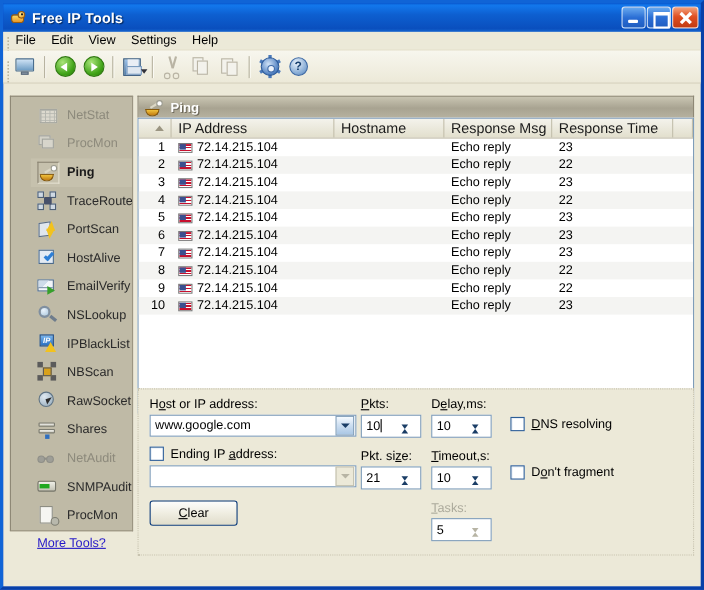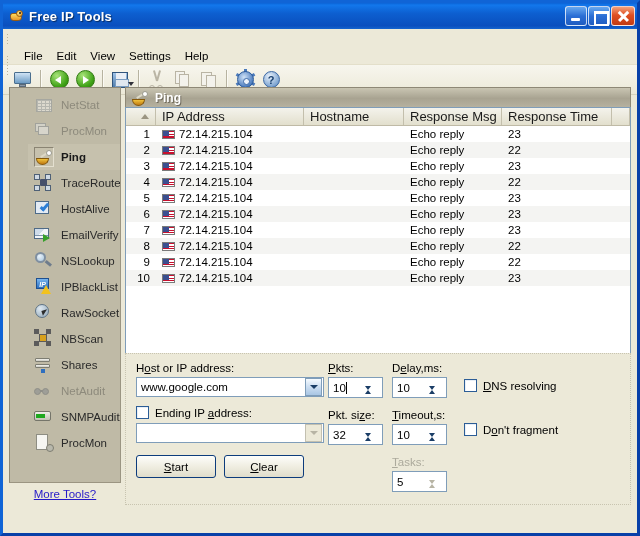--- a/index.html
+++ b/index.html
@@ -33,21 +33,21 @@
     background:#fff; border-radius:1px; }
   #btn-max::after { content:""; position:absolute; left:5px; top:4px; width:11px; height:10px;
     border:2px solid #fff; border-top-width:3px; }
   #btn-close .x1,#btn-close .x2 { position:absolute; left:5px; top:8px; width:13px; height:2.6px;
     background:#fff; }
   #btn-close .x1 { transform:rotate(45deg); } #btn-close .x2 { transform:rotate(-45deg); }
 
   
   #client { position:absolute; left:0; top:26px; right:0; bottom:0; background:#ece9d8; }
 
-  #menubar { height:36px; display:flex; align-items:flex-end; padding-left:14px;
+  #menubar { height:17px; display:flex; align-items:center; padding-left:4px;
     background:#ece9d8; border-bottom:1px solid #e3dfca; }
   #menubar::before { content:""; position:absolute; left:3px; top:4px; width:3px; height:13px;
     background-image:radial-gradient(#b9b49c 38%,transparent 40%); background-size:3px 3px; }
   .menu-item { padding:2px 7px; color:#000; font-size:11.5px; cursor:default; }
 
   #toolbar { height:30px; display:flex; align-items:center; padding-left:8px; gap:2px;
     background:linear-gradient(to bottom,#f7f6ee,#ece9d8); border-bottom:1px solid #d6d2bd; }
   #toolbar::before { content:""; position:absolute; left:3px; top:26px; width:3px; height:20px;
     background-image:radial-gradient(#b9b49c 38%,transparent 40%); background-size:3px 3px; }
   .tb { width:24px; height:24px; position:relative; display:flex; align-items:center; justify-content:center; }
@@ -363,20 +363,28 @@
           <span class="tico g-trace">
               <i class="n n1"></i>
               <i class="n n2"></i>
               <i class="n n3"></i>
               <i class="n n4"></i>
               <i class="c"></i>
             </span>
           <span class="lbl">TraceRoute</span>
         </div>
 
+        <div class="tool">
+          <span class="tico g-port">
+              <i class="pad"></i>
+              <i class="bolt"></i>
+              <i class="bolt2"></i>
+            </span>
+          <span class="lbl">PortScan</span>
+        </div>
 
         <div class="tool">
           <span class="tico g-host">
               <i class="box"></i>
               <i class="chk"></i>
             </span>
           <span class="lbl">HostAlive</span>
         </div>
 
         <div class="tool">
@@ -394,39 +402,39 @@
             </span>
           <span class="lbl">NSLookup</span>
         </div>
 
         <div class="tool">
           <span class="tico g-ipb">
               <i class="sq">IP</i>
               <i class="warn"></i>
             </span>
           <span class="lbl">IPBlackList</span>
-        </div>
-
-        <div class="tool">
-          <span class="tico g-raw">
-              <i class="oval"></i>
-              <i class="cur"></i>
-            </span>
-          <span class="lbl">RawSocket</span>
         </div>
 
         <div class="tool">
           <span class="tico g-nbs">
               <i class="blk b1"></i>
               <i class="blk b2"></i>
               <i class="blk b3"></i>
               <i class="blk b4"></i>
               <i class="mid"></i>
             </span>
           <span class="lbl">NBScan</span>
+        </div>
+
+        <div class="tool">
+          <span class="tico g-raw">
+              <i class="oval"></i>
+              <i class="cur"></i>
+            </span>
+          <span class="lbl">RawSocket</span>
         </div>
 
         <div class="tool">
           <span class="tico g-shr">
               <i class="d1"></i>
               <i class="d2"></i>
               <i class="cn"></i>
             </span>
           <span class="lbl">Shares</span>
         </div>
@@ -633,37 +641,36 @@
               <span class="cbx"></span>
               <span class="fld-label" style="margin:0;"><span>Ending IP </span><u>a</u><span>ddress:</span></span>
             </div>
             <div class="combo disabled" style="margin-top:4px;">
               <span class="val"></span>
               <span class="arrow">
                   <i></i>
                 </span>
             </div>
             <div style="display:flex; gap:8px; margin-top:12px;">
-              <button class="btn"><span></span><u>S</u><span>tart</span></button>
               <button class="btn"><span></span><u>C</u><span>lear</span></button>
             </div>
           </div>
 
           <div style="width:60px;">
             <div class="fld-label"><span></span><u>P</u><span>kts:</span></div>
             <div class="spin">
               <span class="v"><span>10</span><span class="caret"></span></span>
               <span class="btns">
                   <span class="up"><i></i></span>
                   <span class="dn"><i></i></span>
                 </span>
             </div>
             <div class="fld-label" style="margin-top:11px;"><span>Pkt. si</span><u>z</u><span>e:</span></div>
             <div class="spin">
-              <span class="v">32</span>
+              <span class="v">21</span>
               <span class="btns">
                   <span class="up"><i></i></span>
                   <span class="dn"><i></i></span>
                 </span>
             </div>
           </div>
 
           <div style="width:68px;">
             <div class="fld-label"><span>D</span><u>e</u><span>lay,ms:</span></div>
             <div class="spin">

